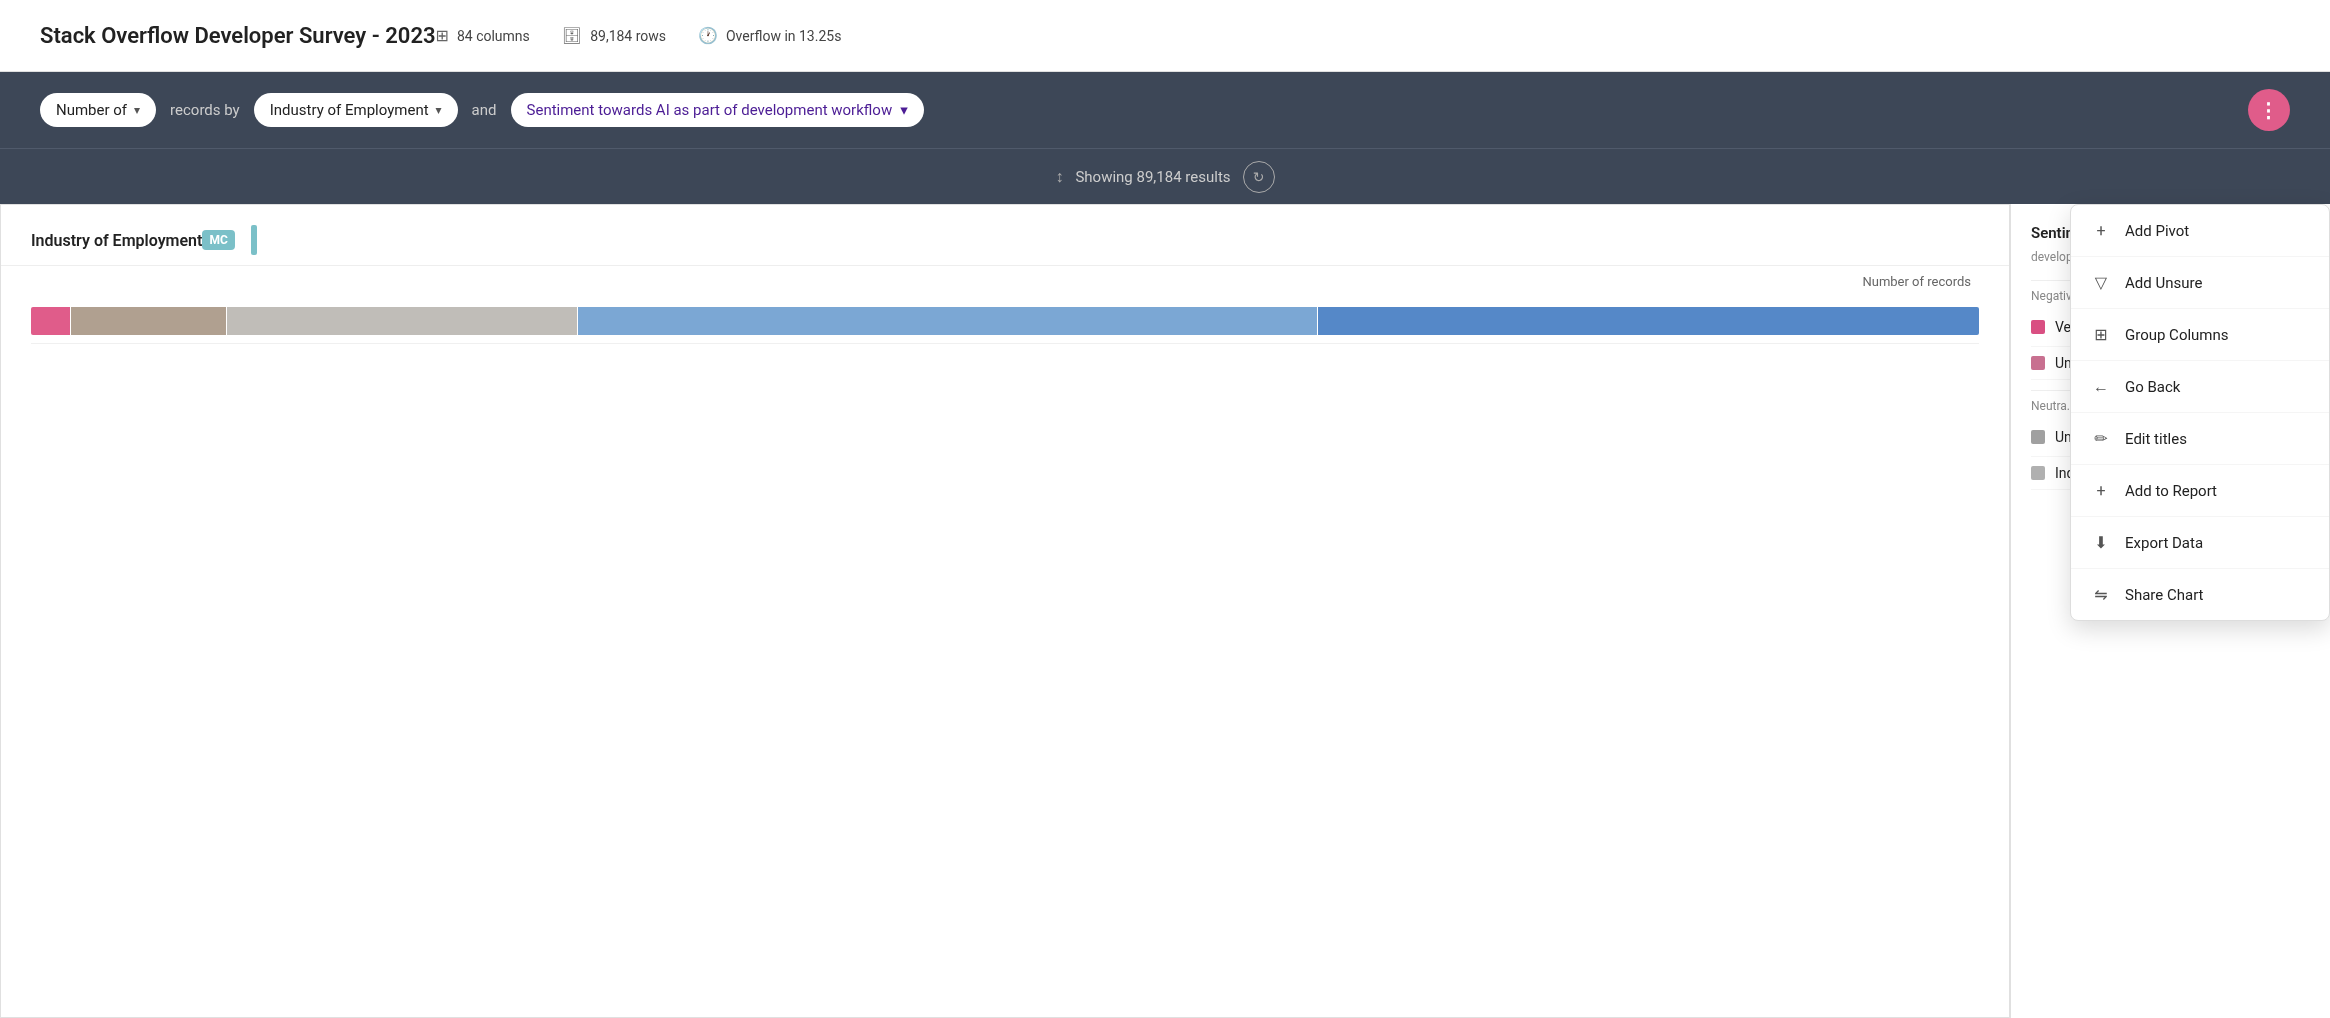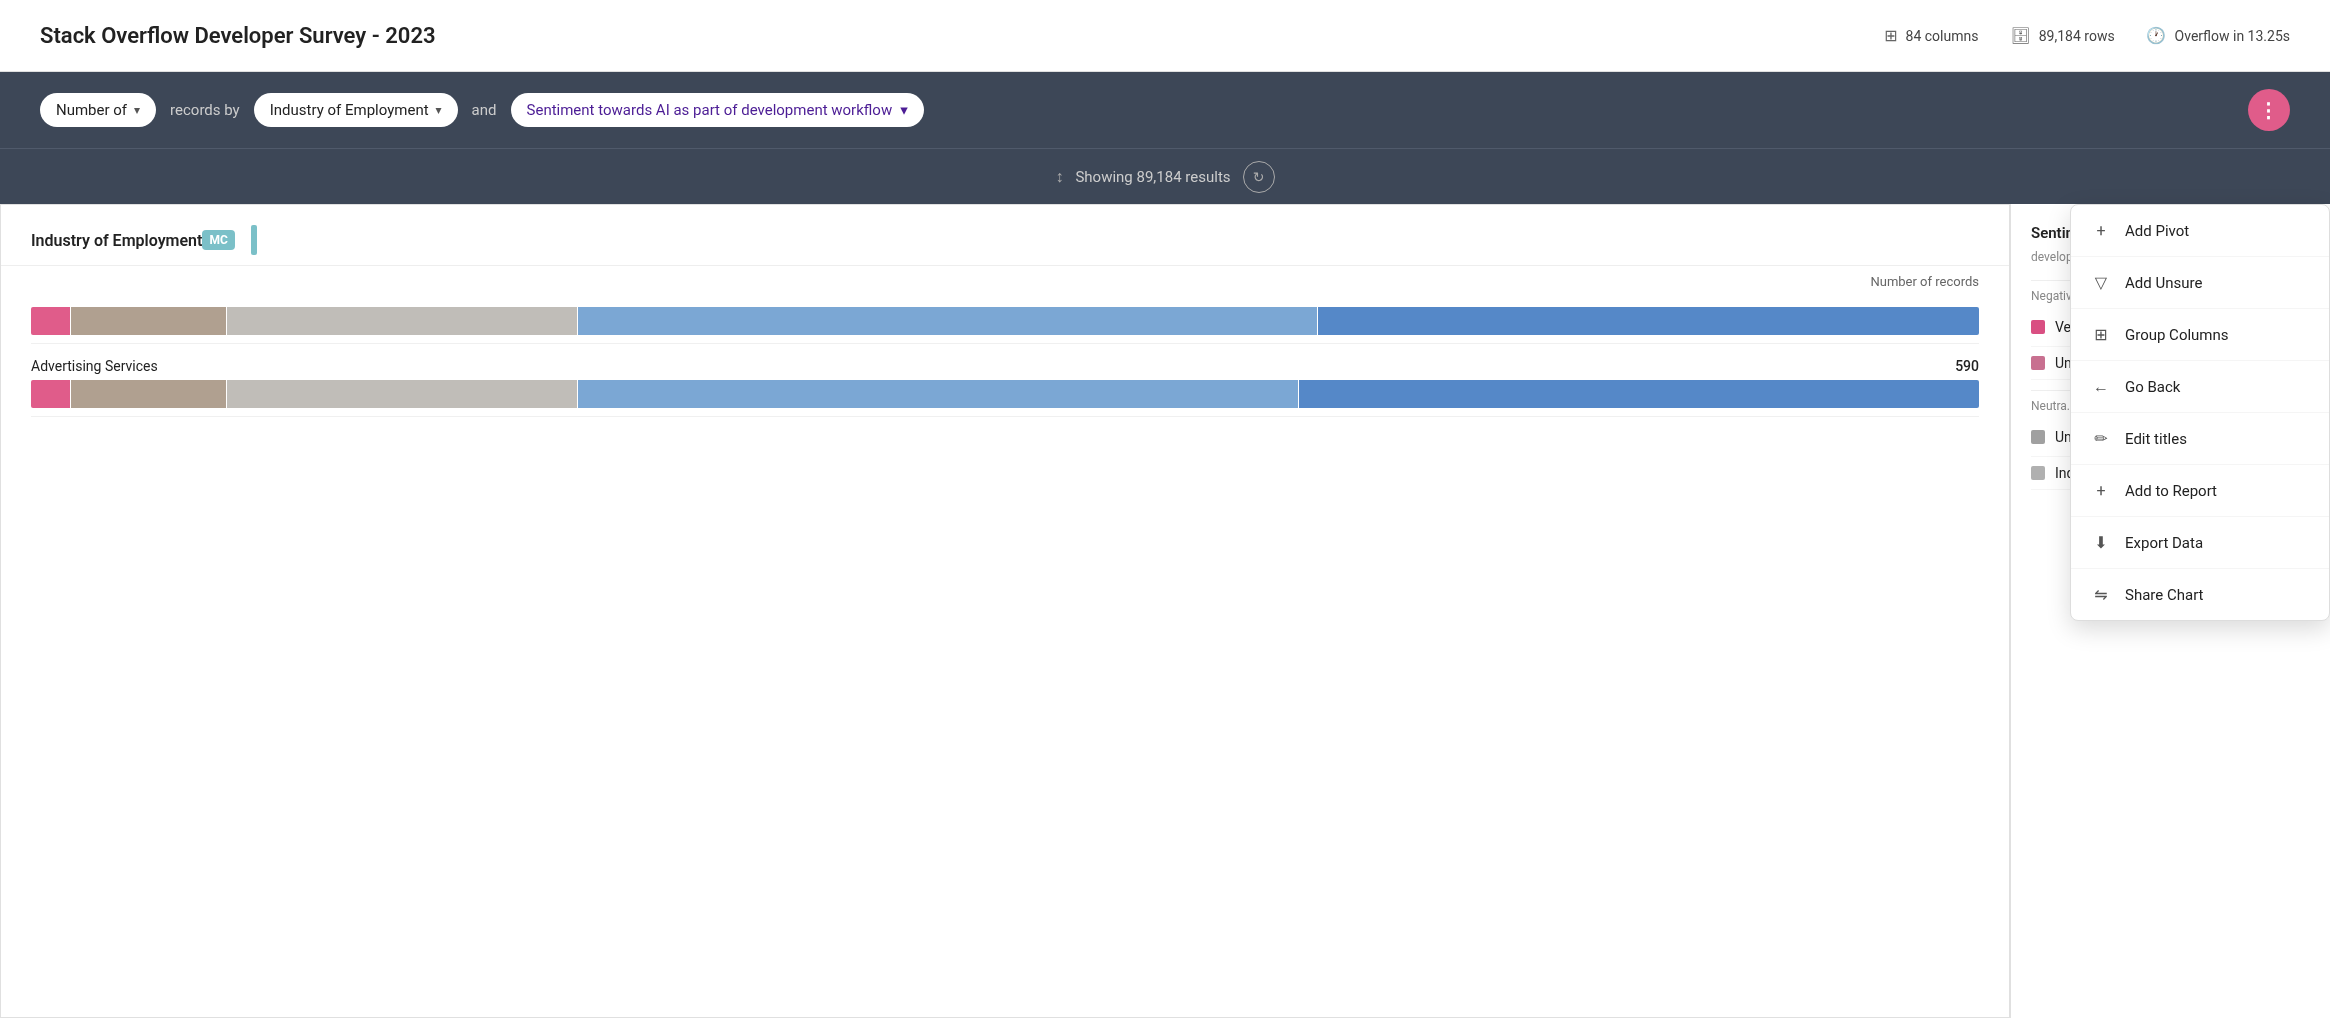--- a/index.html
+++ b/index.html
@@ -10,21 +10,21 @@
       overflow: hidden;
     }
 
     
     .top-header {
       background: #ffffff;
       padding: 0 40px;
       height: 72px;
       display: flex;
       align-items: center;
-      justify-content: space-between;
+      justify-content: flex-start;
       border-bottom: 1px solid #e0e0e0;
     }
     .app-title {
       font-size: 22px;
       font-weight: 600;
       color: #222;
     }
     .header-stats {
       display: flex;
       gap: 32px;
@@ -298,21 +298,21 @@
       font-size: 16px;
       color: #555;
       width: 20px;
       text-align: center;
     }
 
     .number-of-records-label {
       font-size: 13px;
       color: #666;
       text-align: right;
-      padding: 8px 30px 4px 0;
+      padding: 8px 38px 4px 0;
     }
   </style>
 </head>
 <body>
 
 <div class="top-header">
   <span class="app-title">Stack Overflow Developer Survey - 2023</span>
   <div class="header-stats">
     <div class="stat-item">
       <span class="stat-icon">⊞</span>
@@ -374,33 +374,20 @@
       <div class="data-row">
         <div class="bar-container">
           <div class="bar-seg bar-pink" style="width:2%;"></div>
           <div class="bar-seg bar-taupe" style="width:8%;"></div>
           <div class="bar-seg bar-gray" style="width:18%;"></div>
           <div class="bar-seg bar-blue-light" style="width:38%;"></div>
           <div class="bar-seg bar-blue" style="width:34%;"></div>
         </div>
       </div>
 
-      <div class="data-row">
-        <div class="data-row-header">
-          <span class="row-label">Advertising Services</span>
-          <span class="row-value">590</span>
-        </div>
-        <div class="bar-container">
-          <div class="bar-seg bar-pink" style="width:2%;"></div>
-          <div class="bar-seg bar-taupe" style="width:8%;"></div>
-          <div class="bar-seg bar-gray" style="width:18%;"></div>
-          <div class="bar-seg bar-blue-light" style="width:37%;"></div>
-          <div class="bar-seg bar-blue" style="width:35%;"></div>
-        </div>
-      </div>
 
 
 
     </div>
   </div>
 
   <div class="sentiment-panel">
     <div class="sentiment-panel-title">Sentiment towards AI as pa...</div>
     <div class="sentiment-panel-subtitle">development workflow</div>
 

